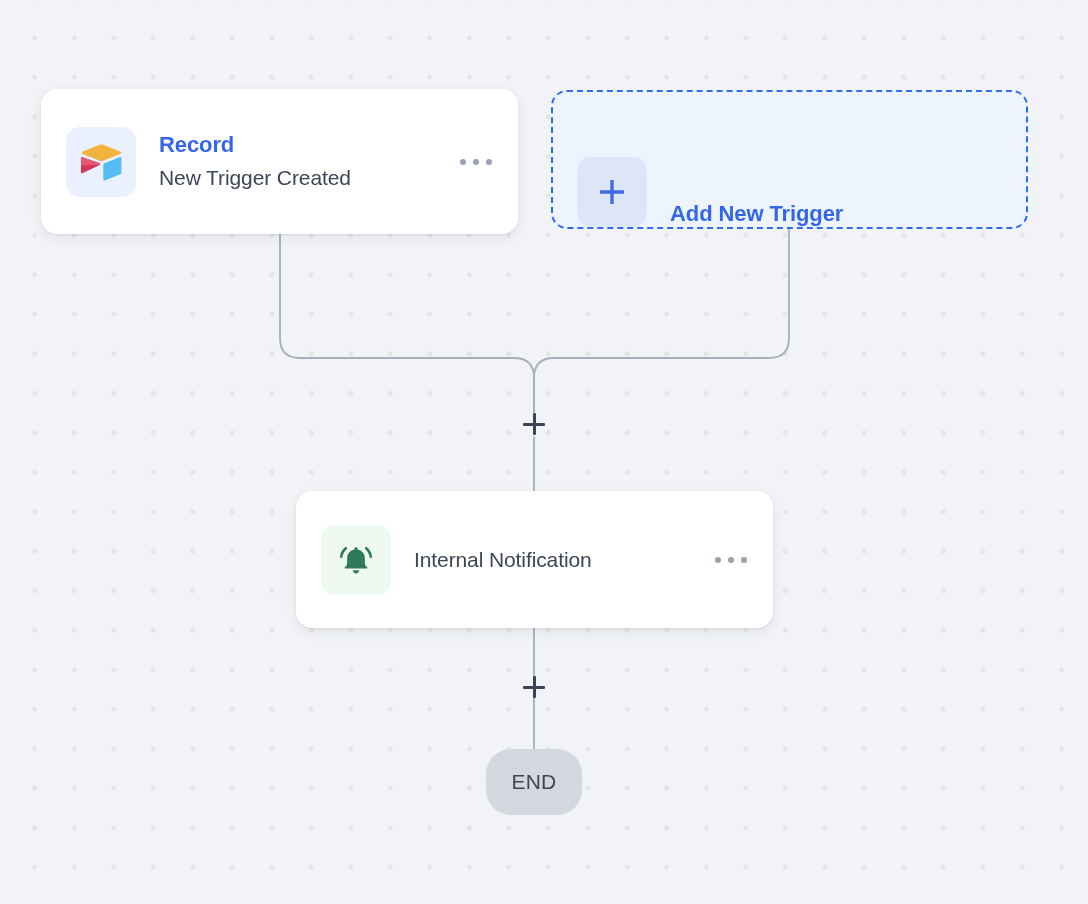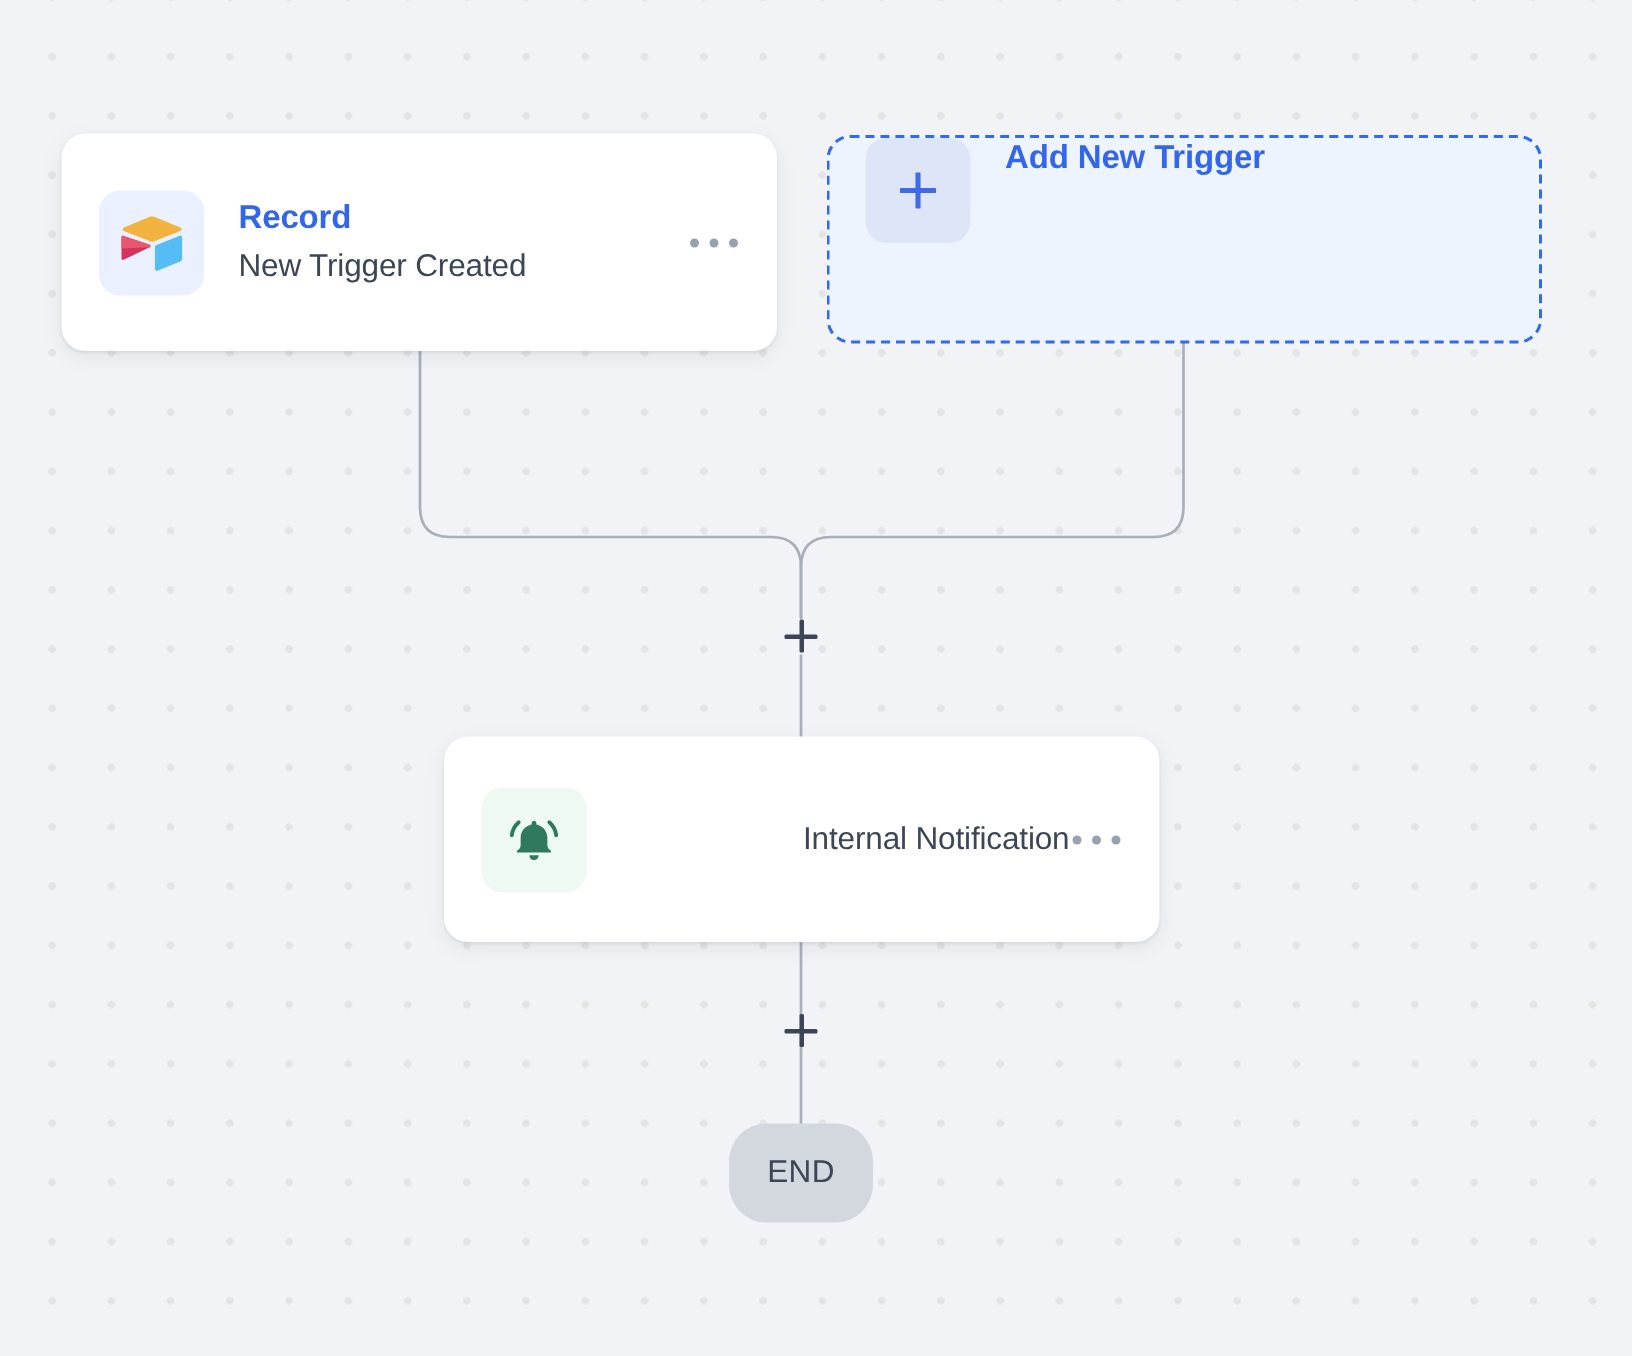--- a/index.html
+++ b/index.html
@@ -113,21 +113,21 @@
     position: absolute;
     left: 551px;
     top: 90px;
     width: 477px;
     height: 139px;
     box-sizing: border-box;
     border: 2px dashed #2f6bea;
     border-radius: 16px;
     background: #eef4fe;
     display: flex;
-    align-items: flex-start;
+    align-items: flex-end;
     padding: 0 24px 0 24px;
     cursor: pointer;
   }
   .plus-tile {
     width: 70px;
     height: 70px;
     border-radius: 14px;
     background: #dde5f9;
     flex: 0 0 auto;
     display: flex;
@@ -142,21 +142,20 @@
     letter-spacing: -0.1px;
   }
 
   
   #notification-card {
     left: 296px;
     top: 491px;
     width: 477px;
     height: 137px;
     padding: 0 24px 0 25px;
-    text-align: right;
   }
 
   
   .junction-plus {
     position: absolute;
     width: 30px;
     height: 30px;
     cursor: pointer;
   }
   .junction-plus::before,

